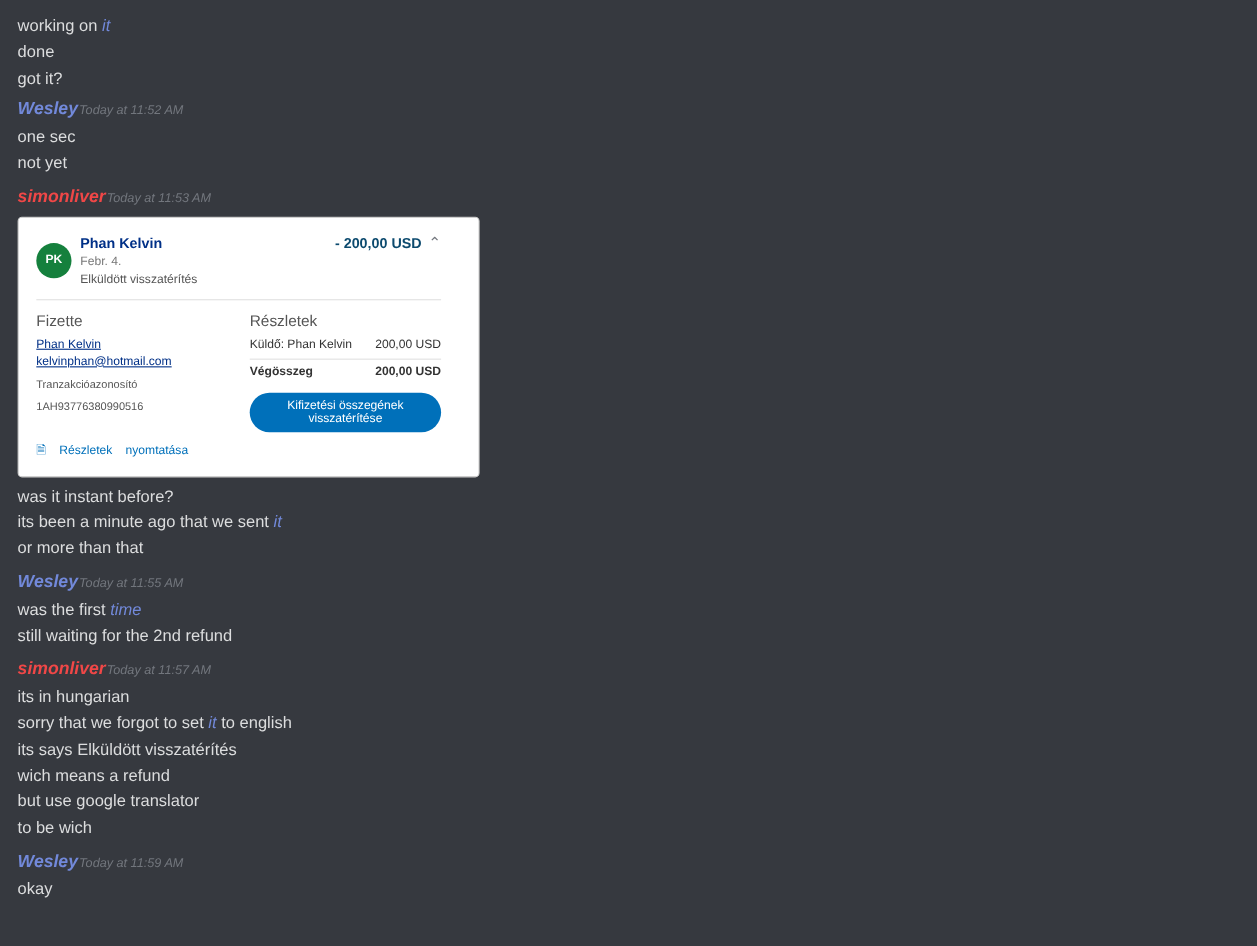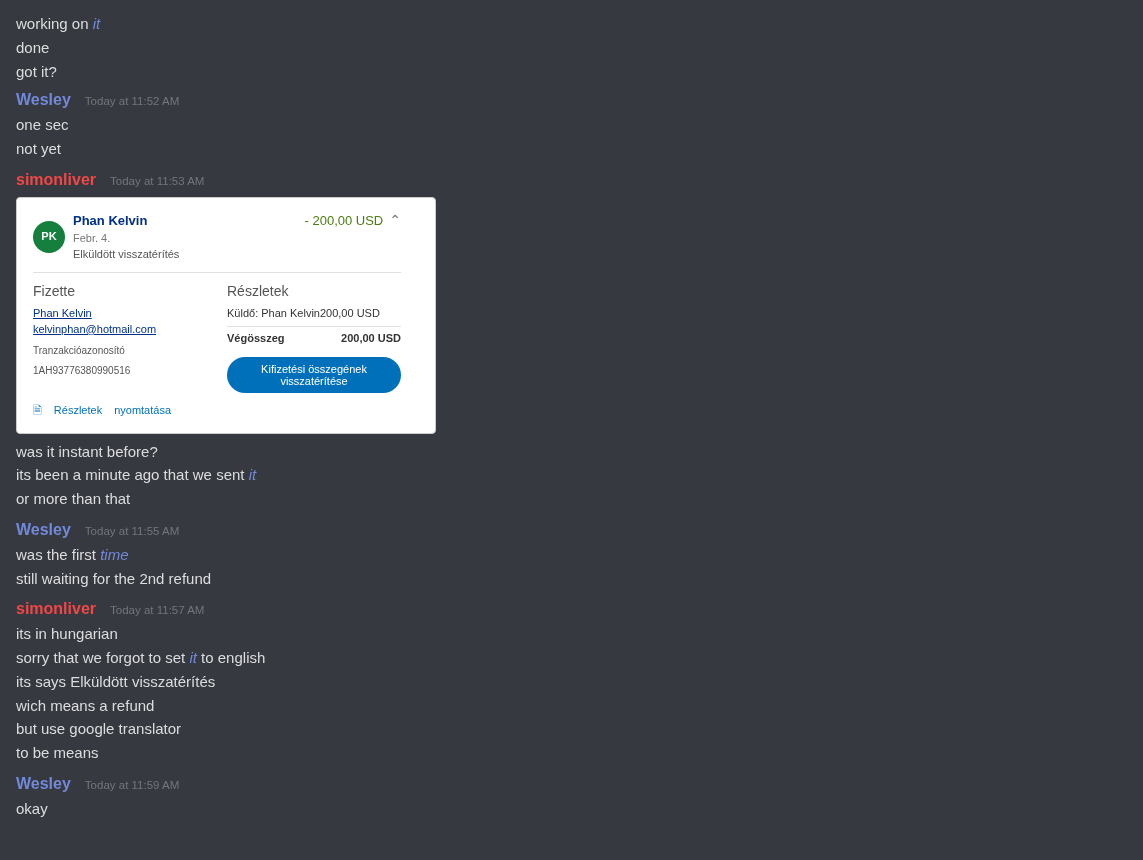--- a/index.html
+++ b/index.html
@@ -17,22 +17,23 @@
       padding: 0 16px;
       padding-top: 10px;
     }
     .message-group {
       margin-bottom: 4px;
       padding: 2px 0;
     }
     .message-header {
       display: flex;
       align-items: baseline;
-      gap: 14px;
+      gap: 1px;
       margin-bottom: 2px;
+      font-style: italic;
     }
     .username {
       font-weight: 600;
       font-size: 16px;
     }
     .username.simonliver {
       color: #f04747;
     }
     .username.wesley {
       color: #7289da;
@@ -109,22 +110,22 @@
     .receipt-date {
       font-size: 11px;
       color: #777;
     }
     .receipt-status {
       font-size: 11px;
       color: #555;
     }
     .receipt-amount {
       font-size: 13px;
-      font-weight: normal;
-      color: #4d7c0f;
+      font-weight: bold;
+      color: #0c4a6e;
       text-align: right;
     }
     .receipt-divider {
       border: none;
       border-top: 1px solid #e0e0e0;
       margin: 8px 0;
     }
     .receipt-body {
       display: flex;
       gap: 20px;
@@ -144,21 +145,21 @@
       text-decoration: underline;
       cursor: pointer;
     }
     .receipt-txn {
       font-size: 10px;
       color: #555;
       margin-top: 6px;
     }
     .receipt-row {
       display: flex;
-      justify-content: flex-start;
+      justify-content: space-between;
       margin-bottom: 4px;
       font-size: 11px;
     }
     .receipt-total-row {
       display: flex;
       justify-content: space-between;
       border-top: 1px solid #e0e0e0;
       padding-top: 4px;
       margin-top: 4px;
       font-size: 11px;
@@ -292,21 +293,21 @@
     <div class="message-header">
       <span class="username simonliver">simonliver</span>
       <span class="timestamp">Today at 11:57 AM</span>
     </div>
     <div class="message-content">
       <span class="message-line">its in hungarian</span>
       <span class="message-line">sorry that we forgot to set <span class="highlight">it</span> to english</span>
       <span class="message-line">its says Elküldött visszatérítés</span>
       <span class="message-line">wich means a refund</span>
       <span class="message-line">but use google translator</span>
-      <span class="message-line">to be means</span>
+      <span class="message-line">to be wich</span>
     </div>
   </div>
 
   <div class="message-group">
     <div class="message-header">
       <span class="username wesley">Wesley</span>
       <span class="timestamp">Today at 11:59 AM</span>
     </div>
     <div class="message-content">
       <span class="message-line">okay</span>

